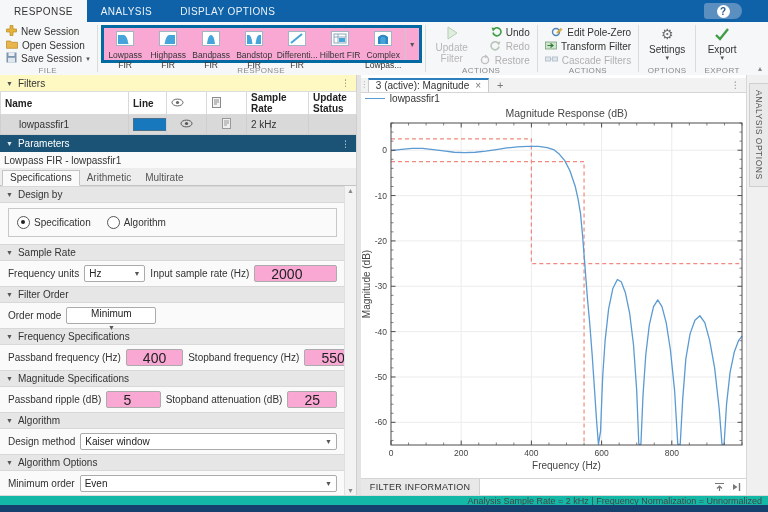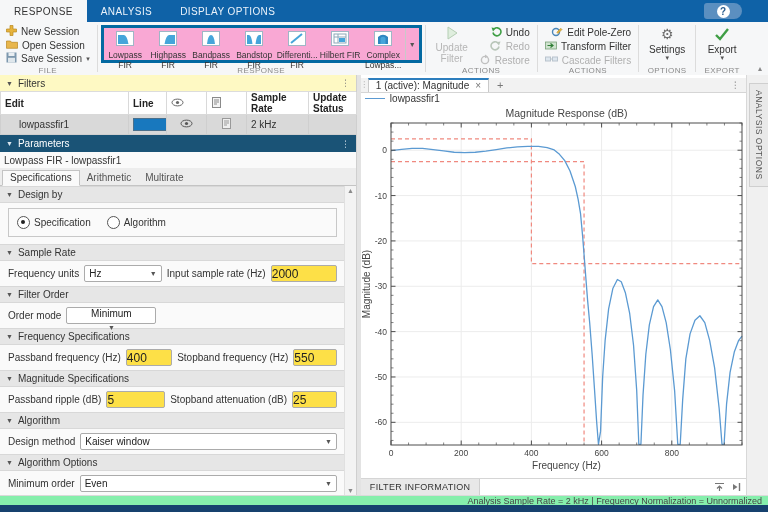--- a/index.html
+++ b/index.html
@@ -55,21 +55,21 @@
   .paramhdr .tri{color:#dbe6ef;}
   .paramhdr .dots{margin-left:auto;color:#dbe6ef;font-size:9px;}
   .subtitle{height:16px;display:flex;align-items:center;font-size:10px;color:#333;padding:0 4px;background:#fafafa;}
   .ptabs{display:flex;height:17px;background:#ededed;border-bottom:1px solid #c4c4c4;padding-left:2px;align-items:flex-end;}
   .ptab{font-size:10px;color:#555;padding:1px 7px 2px 7px;}
   .ptab.active{background:#fafafa;border:1px solid #c4c4c4;border-bottom:1px solid #fafafa;color:#333;margin-bottom:-1px;}
 
   .form{flex:1;position:relative;overflow:hidden;padding-right:11px;}
   .sechdr{height:15px;background:#e6e6e6;border-top:1px solid #d8d8d8;border-bottom:1px solid #d8d8d8;display:flex;align-items:center;gap:5px;font-size:10px;color:#333;padding:0 6px;}
   .frow{display:flex;align-items:center;gap:5px;padding:4px 8px;font-size:10px;color:#333;}
-  .inp{background:#fde047;border:1px solid #ababab;border-radius:2px;height:15px;font-size:12px;color:#222;display:flex;align-items:center;padding:0 0;}
+  .inp{background:#f9a8d4;border:1px solid #ababab;border-radius:2px;height:15px;font-size:14px;color:#222;display:flex;align-items:center;padding:0 16px;}
   .combo{background:#fff;border:1px solid #ababab;border-radius:2px;height:15px;font-size:10px;color:#222;display:flex;align-items:center;padding:0 4px;justify-content:space-between;gap:6px;}
   .combo .caret{font-size:7px;color:#555;}
   .designbox{border:1px solid #c8c8c8;margin:5px 8px 7px 8px;padding:7px 8px;display:flex;gap:16px;align-items:center;background:#fafafa;}
   .radio{width:11px;height:11px;border:1px solid #555;border-radius:50%;background:#fff;position:relative;display:inline-block;}
   .radio.sel::after{content:"";position:absolute;left:2.5px;top:2.5px;width:4px;height:4px;border-radius:50%;background:#222;}
   .radioitem{display:flex;align-items:center;gap:4px;font-size:10px;color:#333;}
   .scroll{position:absolute;right:0;top:0;bottom:0;width:11px;background:#f3f3f3;border-left:1px solid #e0e0e0;display:flex;flex-direction:column;justify-content:space-between;align-items:center;padding:1px 0;}
   .scroll span{font-size:7px;color:#8a8a8a;}
 
   
@@ -86,21 +86,21 @@
   .fibar{height:16px;display:flex;align-items:stretch;background:#fff;border-top:1px solid #d5d5d5;}
   .fitab{background:#e8e8e8;border-right:1px solid #cfcfcf;display:flex;align-items:center;padding:0 9px;font-size:9px;color:#333;letter-spacing:.3px;gap:5px;}
   .fiblank{flex:1;}
   .fiicons{display:flex;align-items:center;gap:6px;padding-right:5px;color:#777;}
 
   
   .vtab{position:absolute;top:8px;left:2px;width:18px;height:102px;background:#e9e9e9;border:1px solid #cfcfcf;display:flex;align-items:center;justify-content:center;}
   .vtab span{writing-mode:vertical-rl;font-size:8.5px;color:#555;letter-spacing:.5px;white-space:nowrap;}
 
   
-  .statusbar{position:absolute;left:0;top:495px;width:768px;height:10px;background:#86efac;border-top:1px solid #dadada;display:flex;align-items:center;justify-content:flex-end;padding-right:6px;box-sizing:border-box;font-size:9px;color:#444;}
+  .statusbar{position:absolute;left:0;top:495px;width:768px;height:10px;background:#14b8a6;border-top:1px solid #dadada;display:flex;align-items:center;justify-content:flex-end;padding-right:6px;box-sizing:border-box;font-size:9px;color:#444;}
   .bottomstrip{position:absolute;left:0;top:505px;width:768px;height:7px;background:#16416e;}
 
   .lbl{white-space:nowrap;}
 </style>
 </head>
 <body>
 
 <div class="app">
 
   <div class="tabstrip">
@@ -313,21 +313,21 @@
         <colgroup>
             <col style="width:128px">
             <col style="width:38px">
             <col style="width:40px">
             <col style="width:40px">
             <col style="width:62px">
             <col style="width:48px">
           </colgroup>
         <tbody>
             <tr>
-          <th>Edit</th>
+          <th>Name</th>
           <th>Line</th>
           <th class="cellcenter"><svg width="13" height="9">
                   <ellipse cx="6.5" cy="4.5" rx="5.5" ry="3.4" fill="none" stroke="#666" stroke-width="1"></ellipse>
                   <circle cx="6.5" cy="4.5" r="1.6" fill="#666"></circle>
                 </svg></th>
           <th class="cellcenter"><svg width="11" height="11">
                   <rect x="1.5" y="0.5" width="8" height="10" fill="#f4f4f4" stroke="#8a8a8a"></rect>
                   <path d="M3 3 h5 M3 5 h5 M3 7 h3" stroke="#8a8a8a"></path>
                 </svg></th>
           <th>Sample Rate</th>
@@ -458,21 +458,21 @@
         </div>
       </div>
     </div>
 
     <div class="maindivider"></div>
 
     <div class="plotpanel">
       <div class="plottabs">
         <div class="draghandle">⋮</div>
         <div class="doctab">
-          <span>1 (active): Magnitude</span>
+          <span>3 (active): Magnitude</span>
           <span class="x">×</span>
         </div>
         <div class="plustab">+</div>
         <div class="plotmenu">⋮</div>
       </div>
       <div class="legendrow">
         <span class="legline" style="border-top-color: rgb(91, 154, 210);"></span>
         <span>lowpassfir1</span>
       </div>
       <div class="chartwrap">

